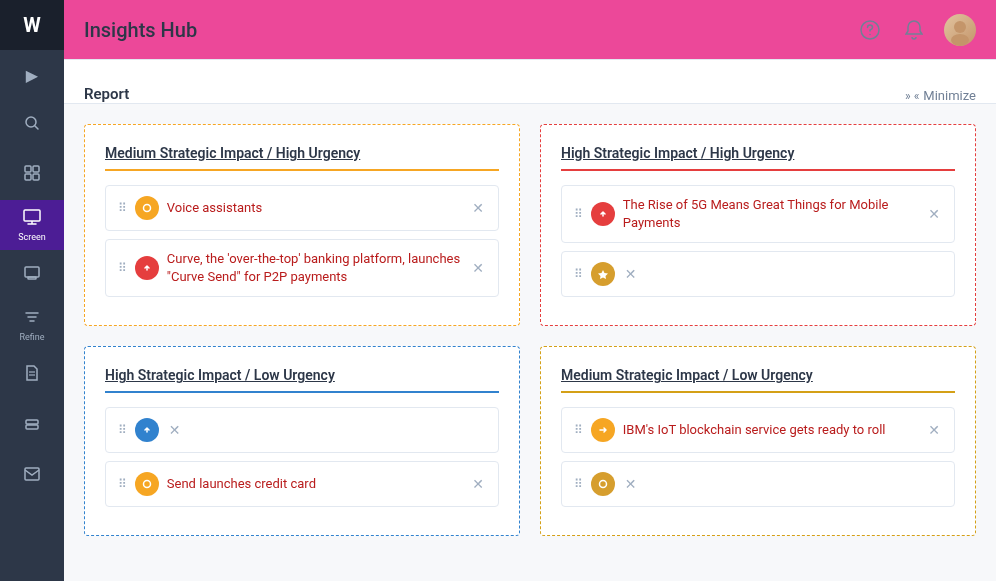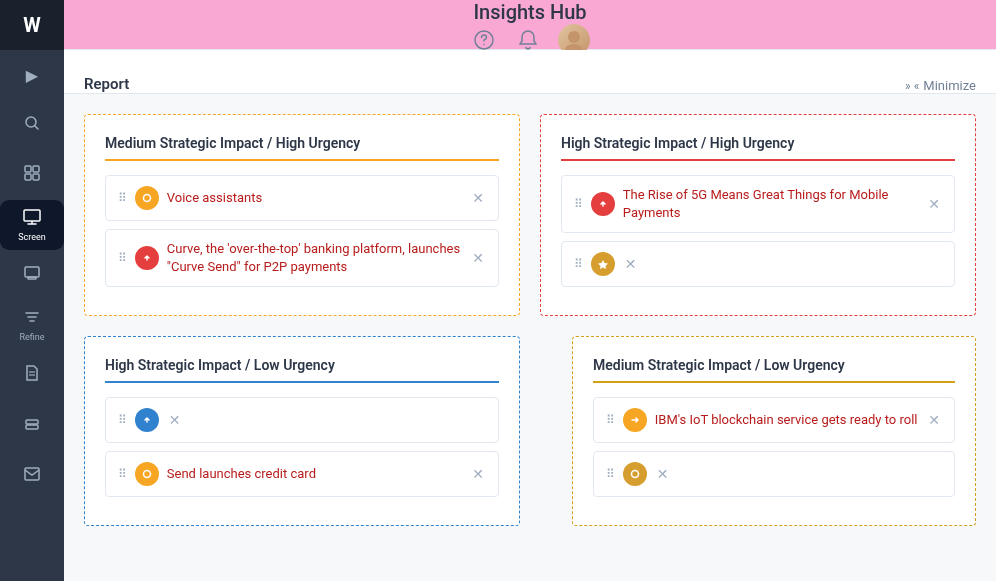--- a/index.html
+++ b/index.html
@@ -32,21 +32,21 @@
       height: 50px;
       display: flex;
       flex-direction: column;
       align-items: center;
       justify-content: center;
       color: #a0aec0;
       cursor: pointer;
       font-size: 11px;
       gap: 3px;
     }
-    .sidebar-item.active { background: #0f172a; color: white; border-radius: 9px; }
+    .sidebar-item.active { background: #4c1d95; color: white; }
     .sidebar-icon {
       font-size: 16px;
       color: #a0aec0;
     }
     .sidebar-label {
       font-size: 9px;
       color: #a0aec0;
       text-align: center;
     }
     .sidebar-item.active .sidebar-icon,
@@ -55,28 +55,27 @@
     
     .main {
       flex: 1;
       display: flex;
       flex-direction: column;
       overflow: hidden;
     }
 
     
     .header {
-      background: #f9a8d4;
-      height: 50px;
+      background: #ec4899;
+      height: 60px;
       display: flex;
       align-items: center;
       padding: 0 20px;
       border-bottom: 1px solid #e2e8f0;
       flex-shrink: 0;
-      flex-direction: column;
     }
     .header-title {
       font-size: 20px;
       font-weight: 500;
       color: #2d3748;
       flex: 1;
     }
     .header-icons {
       display: flex;
       align-items: center;
@@ -154,27 +153,28 @@
     
     .card {
       background: white;
       border-radius: 4px;
       padding: 20px;
       border: 1.5px dashed #ccc;
     }
     .card.orange-border { border-color: #f6a623; }
     .card.red-border { border-color: #e53e3e; }
     .card.blue-border { border-color: #3182ce; }
-    .card.yellow-border { border-color: #d4a017; margin-left: 32px; }
+    .card.yellow-border { border-color: #d4a017; }
 
     .card-title {
       font-size: 14px;
       font-weight: 600;
       color: #2d3748;
       margin-bottom: 8px;
+      text-decoration: underline;
     }
     .card-divider {
       height: 2px;
       margin-bottom: 14px;
     }
     .card-divider.orange { background: #f6a623; }
     .card-divider.red { background: #e53e3e; }
     .card-divider.blue { background: #3182ce; }
     .card-divider.yellow { background: #d4a017; }
 

